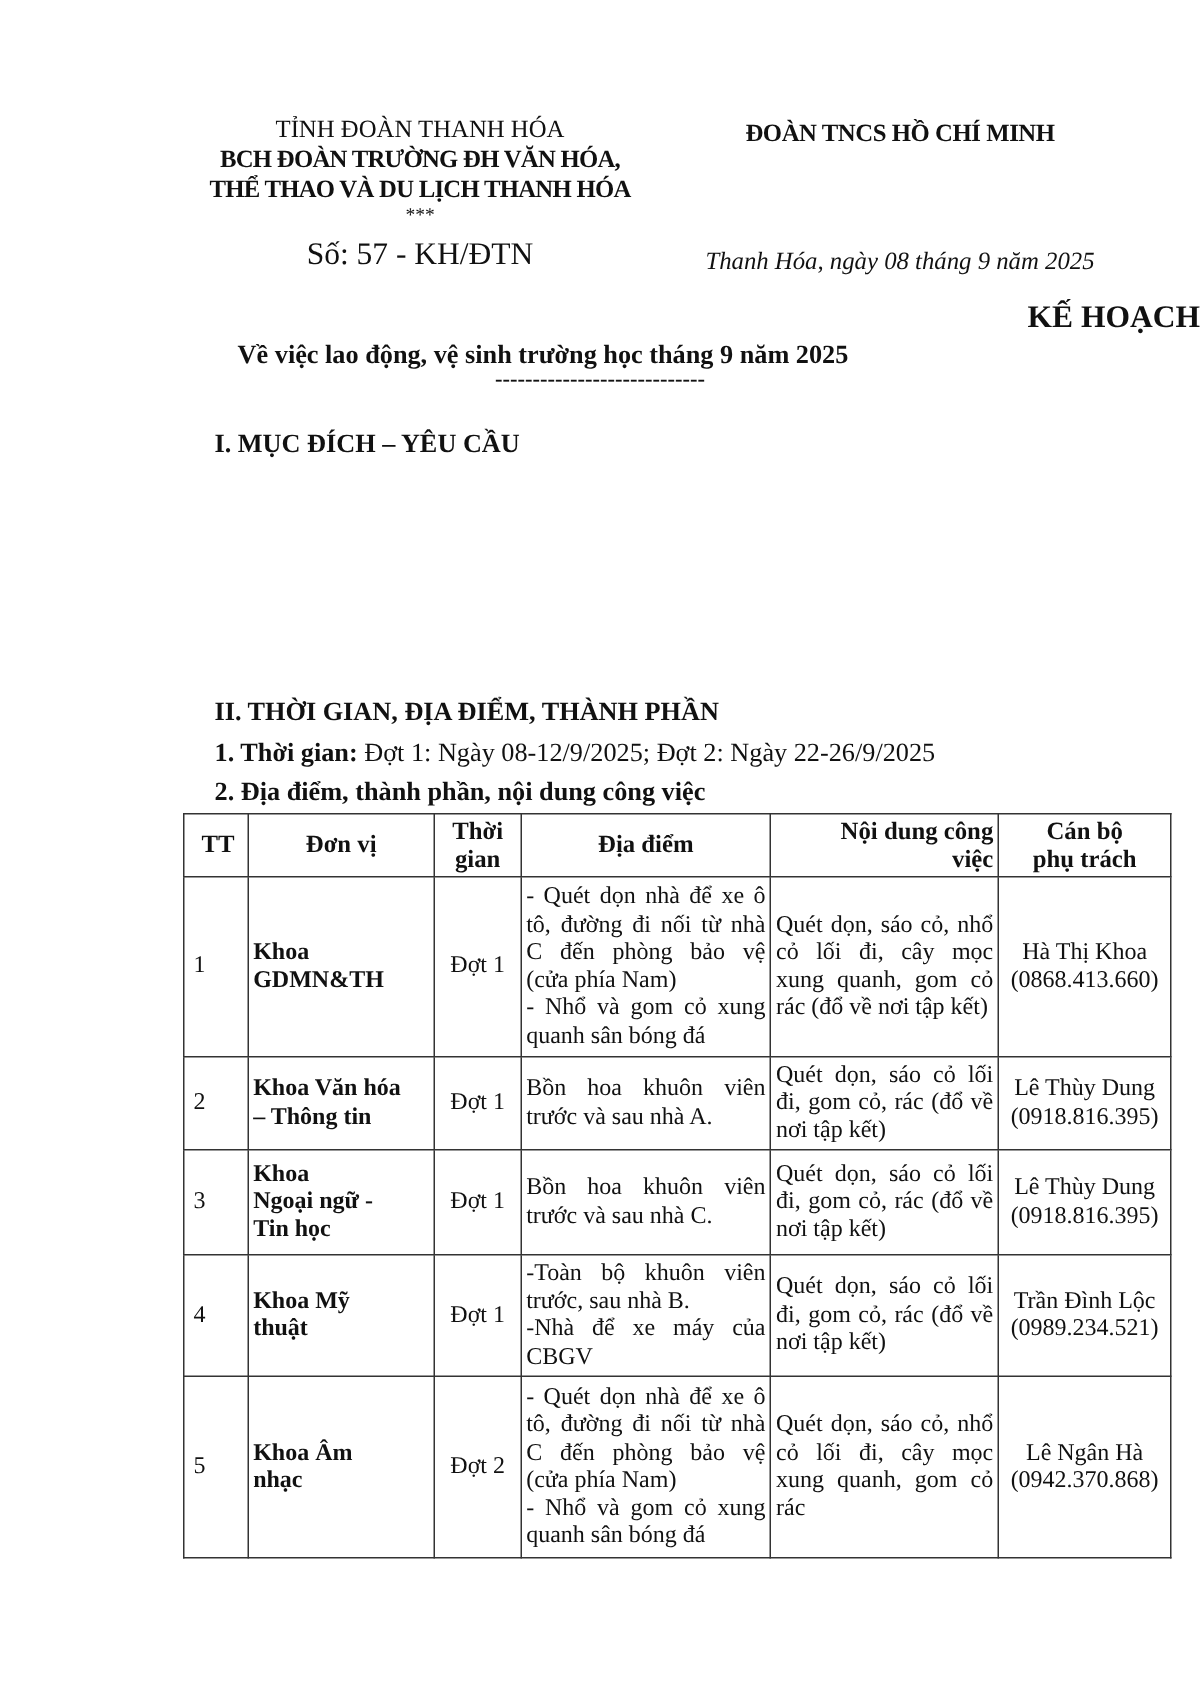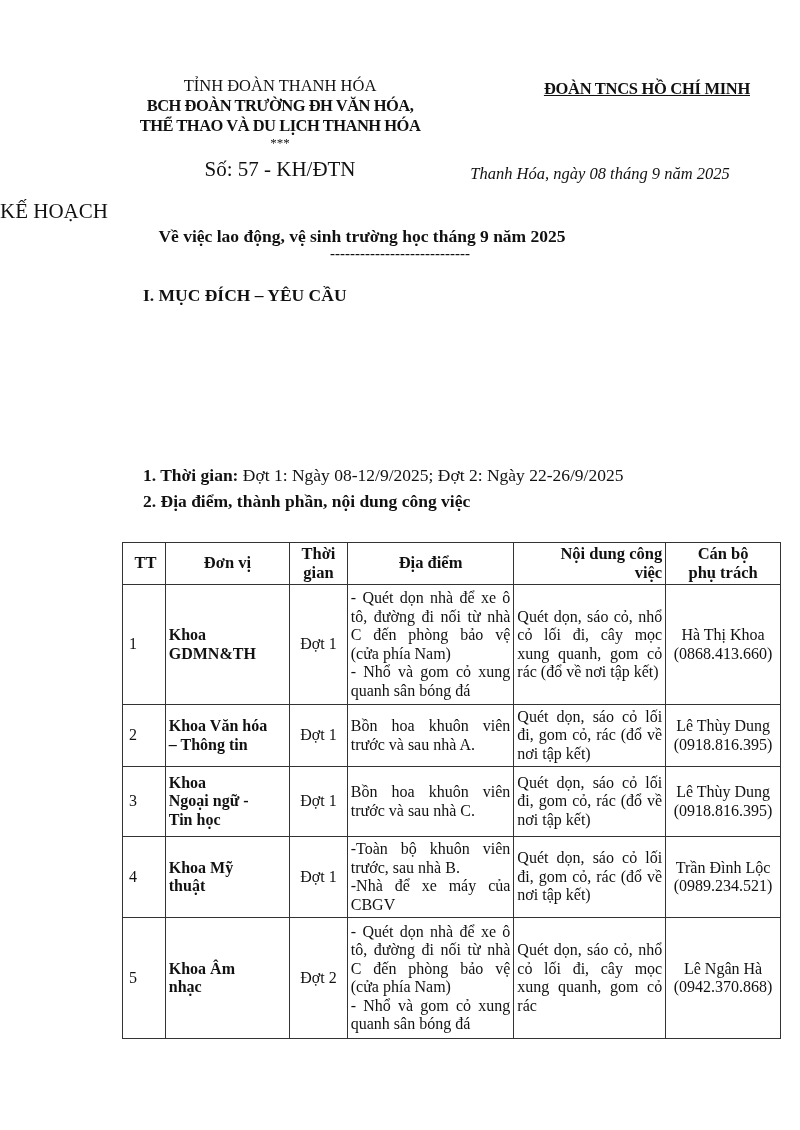--- a/index.html
+++ b/index.html
@@ -5,23 +5,23 @@
   html, body { margin: 0; padding: 0; background: #ffffff; }
   body {
     width: 800px; height: 1130px; position: relative; overflow: hidden;
     font-family: "Liberation Serif", "DejaVu Serif", serif; color: #111;
   }
   .abs { position: absolute; }
   .hdr-left { left: 120px; top: 76px; width: 320px; text-align: center; font-size: 16.5px; line-height: 20px; }
   .hdr-left .bold { font-weight: bold; letter-spacing: -0.5px; }
   .hdr-left .stars { font-size: 13px; line-height: 13px; }
   .hdr-left .so { margin-top: 10px; font-size: 21px; }
-  .hdr-right { left: 450px; top: 79px; width: 300px; text-align: right; font-weight: bold; font-size: 16.5px; text-decoration: underline; letter-spacing: -0.3px; }
+  .hdr-right { left: 450px; top: 79px; width: 300px; text-align: center; font-weight: bold; font-size: 16.5px; letter-spacing: -0.3px; }
   .date { left: 450px; top: 164px; width: 300px; text-align: center; font-style: italic; font-size: 16.5px; }
-  .title { left: 0; width: 800px; top: 199px; text-align: left; font-weight: normal; font-size: 21px; }
+  .title { left: 0; width: 800px; top: 199px; text-align: right; font-weight: bold; font-size: 21px; }
   .subtitle { left: 0; width: 724px; top: 226px; text-align: center; font-weight: bold; font-size: 17.5px; }
   .dashes { left: 0; width: 800px; top: 245px; text-align: center; font-weight: bold; font-size: 15px; letter-spacing: 0px; }
   .body { left: 107px; width: 672px; font-size: 17.5px; line-height: 24px; text-align: justify; }
   .sec { font-weight: bold; font-size: 17.5px; }
   .indent { text-indent: 36px; }
   table.plan {
     position: absolute; left: 122px; top: 542px; width: 659px;
     border-collapse: collapse; font-size: 16px; line-height: 18.5px;
   }
   table.plan td, table.plan th {
@@ -52,20 +52,21 @@
 
 <div class="abs title">KẾ HOẠCH</div>
 <div class="abs subtitle">Về việc lao động, vệ sinh trường học tháng 9 năm 2025</div>
 <div class="abs dashes">----------------------------</div>
 
 <div class="abs body" style="top:283px;">
   <div class="sec indent">I. MỤC ĐÍCH – YÊU CẦU</div>
 </div>
 
 <div class="abs body" style="top:462px;">
+  <div class="sec indent" style="margin-bottom:2px;">II.  THỜI GIAN, ĐỊA ĐIỂM, THÀNH PHẦN</div>
   <div class="indent" style="line-height:26px;">
     <b>1. Thời gian:</b><span> Đợt 1: Ngày 08-12/9/2025; Đợt 2: Ngày 22-26/9/2025</span>
   </div>
   <div class="sec indent" style="line-height:27px;">2. Địa điểm, thành phần, nội dung công việc</div>
 </div>
 
 <table class="plan">
   <thead>
     <tr style="height:42px;">
       <th class="c-tt">TT</th>

